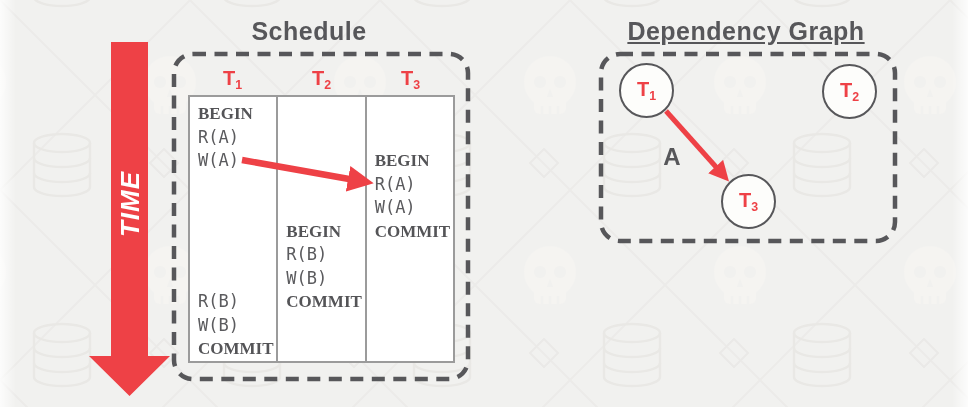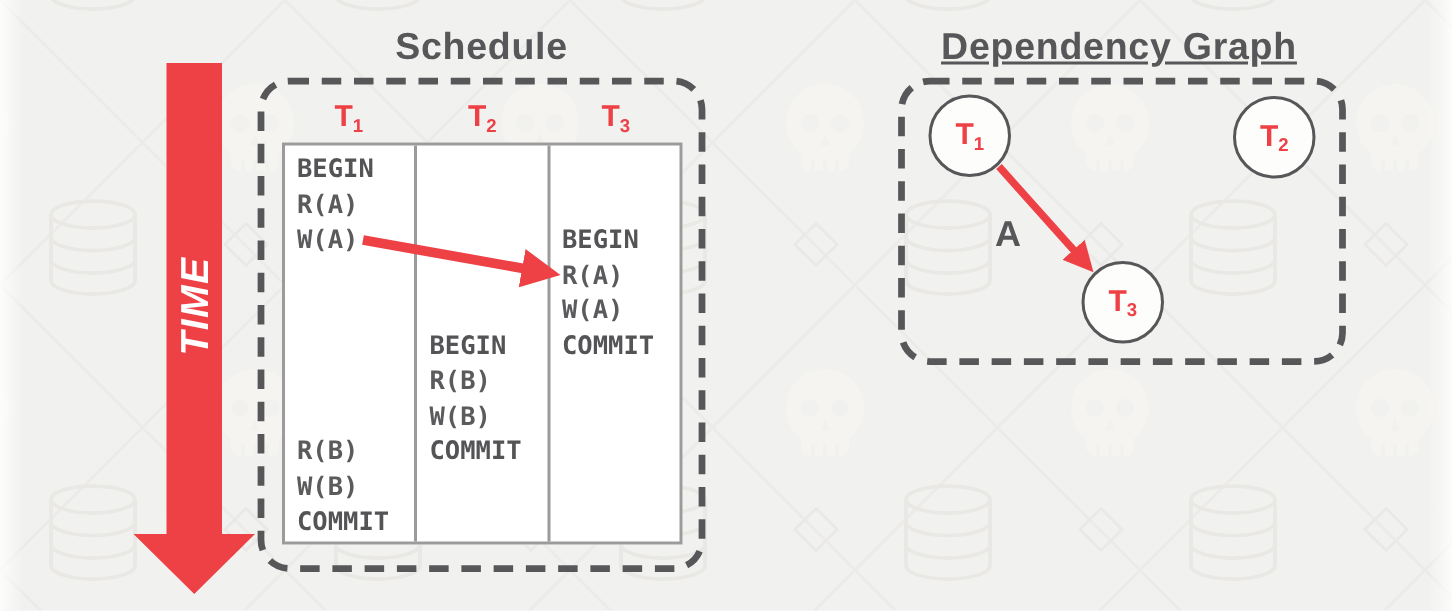--- a/index.html
+++ b/index.html
@@ -10,41 +10,41 @@
   }
   .bg-svg{position:absolute;left:0;top:0;z-index:0;}
   .edge-strip{position:absolute;top:0;height:407px;width:16px;z-index:1;pointer-events:none;}
   .edge-strip.left{left:0;background:linear-gradient(90deg,rgba(255,255,255,.8),rgba(255,255,255,0));}
   .edge-strip.right{right:0;background:linear-gradient(270deg,rgba(255,255,255,.8),rgba(255,255,255,0));}
 
   .panel-title{
     position:absolute;top:17px;text-align:center;font-weight:bold;font-size:25px;
     color:#57575a;letter-spacing:.5px;z-index:2;
   }
-  .panel-title.schedule{left:172px;width:298px;}
+  .panel-title.schedule{left:160px;width:298px;}
   .panel-title.depgraph{left:597px;width:298px;text-decoration:underline;}
 
   
   .sched-headers{position:absolute;left:188px;top:63px;width:267px;height:30px;display:flex;z-index:2;}
   .th{flex:1;text-align:center;color:#ee4146;font-weight:bold;font-size:20px;line-height:30px;}
   sub{font-size:.62em;vertical-align:-0.3em;font-weight:bold;}
 
   
   .sched-table{
     position:absolute;left:188px;top:95px;width:267px;height:268px;background:#ffffff;
     border:2px solid #9b9b9b;box-sizing:border-box;display:flex;z-index:2;
   }
   .sched-col{flex:1;padding-top:5px;overflow:hidden;}
   .sched-col.mid,.sched-col.first{border-right:2px solid #9b9b9b;}
   .op{
     height:23.5px;line-height:23.5px;padding-left:8px;white-space:pre;
     font-family:"DejaVu Sans Mono","Liberation Mono",monospace;
-    font-size:17px;color:#5b5b5e;font-weight:bold;
+    font-size:17px;color:#5b5b5e;
   }
-  .op.kw{font-weight:bold;color:#545457;}
+  .op.kw{font-weight:bold;color:#545457;font-family:Liberation Serif, serif;}
 
   
   .node{
     position:absolute;width:55px;height:55px;border-radius:50%;
     border:2.5px solid #57575a;background:#fdfdfb;box-sizing:border-box;
     display:flex;align-items:center;justify-content:center;z-index:2;
   }
   .node-label{color:#ee4146;font-weight:bold;font-size:20px;}
   .node.t1{left:619px;top:63px;}
   .node.t2{left:822px;top:64px;}

